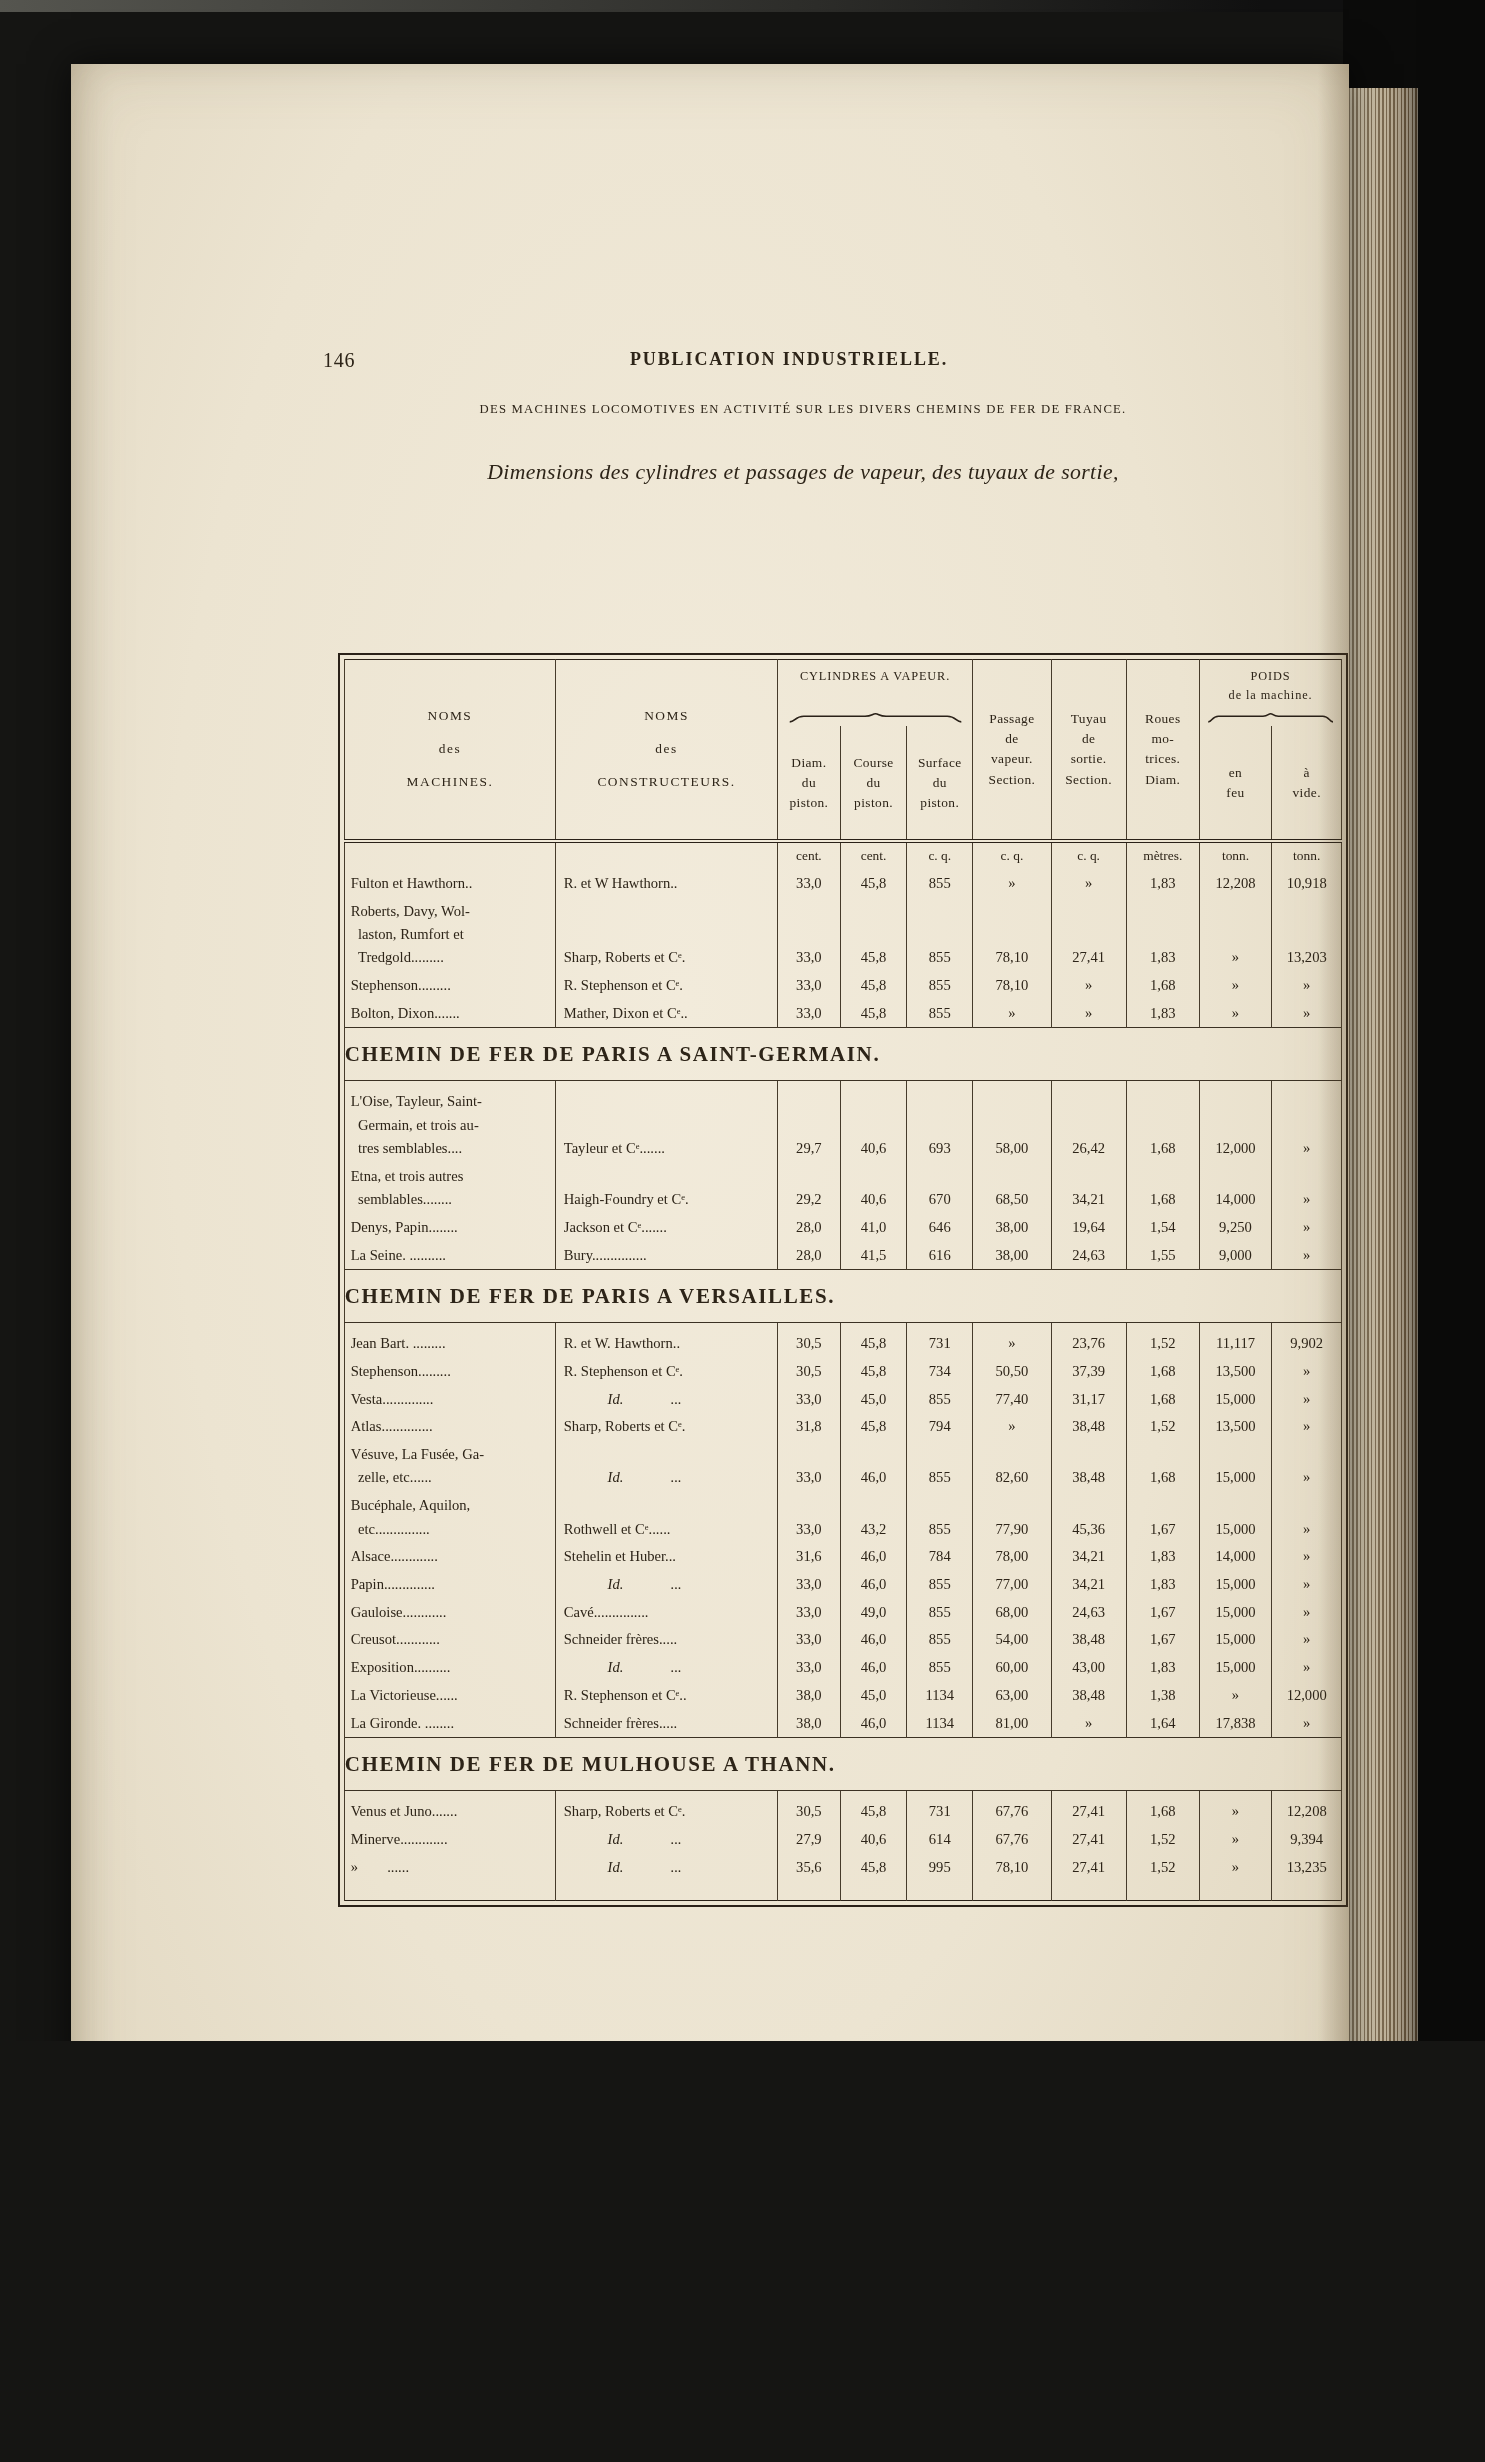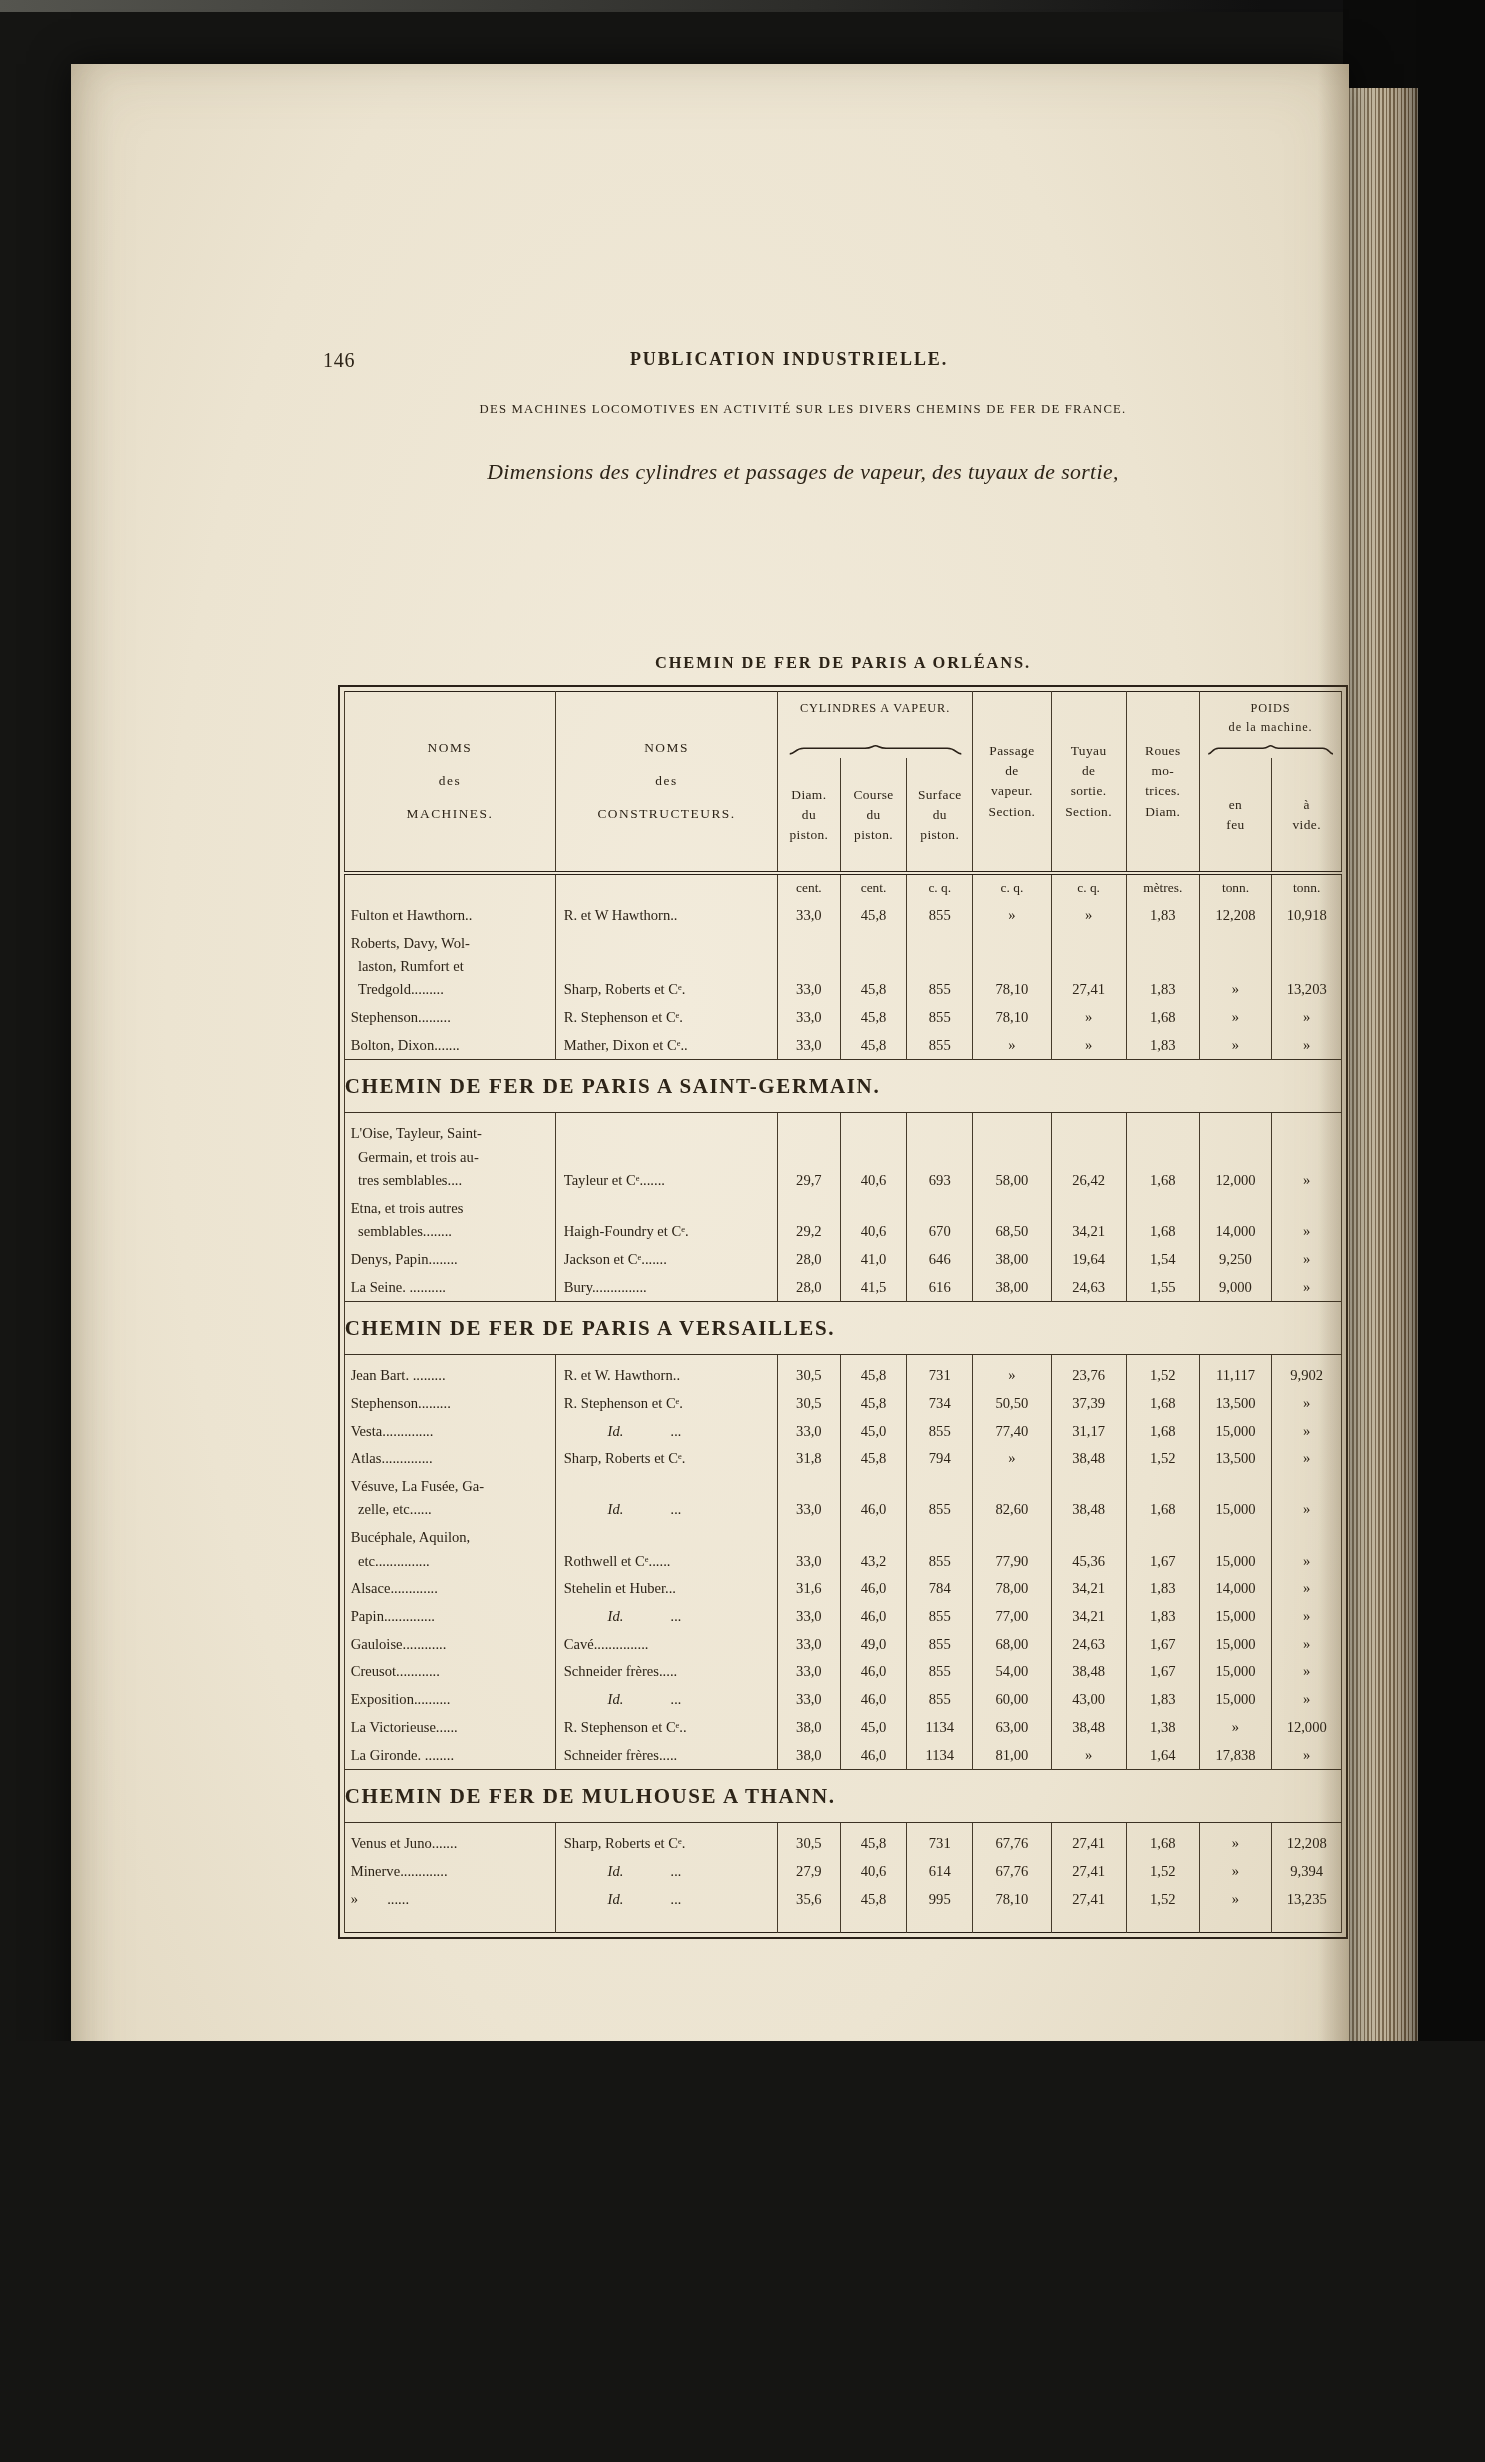--- a/index.html
+++ b/index.html
@@ -87,21 +87,20 @@
     </div>
 
     <div class="headings">
       <div class="sub-caps">DES MACHINES LOCOMOTIVES EN ACTIVITÉ SUR LES DIVERS CHEMINS DE FER DE FRANCE.</div>
       <div class="desc">
         <div>Dimensions des cylindres et passages de vapeur, des tuyaux de sortie,</div>
       </div>
     </div>
 
     <div class="table-wrap">
-      <div class="rail-heading">CHEMIN DE FER DE PARIS A ORLÉANS.</div>
       <div class="table-frame">
         <table>
           <colgroup>
             <col style="width:211px">
               <col style="width:221px">
             <col style="width:63px">
               <col style="width:66px">
               <col style="width:66px">
             <col style="width:78px">
               <col style="width:75px">

